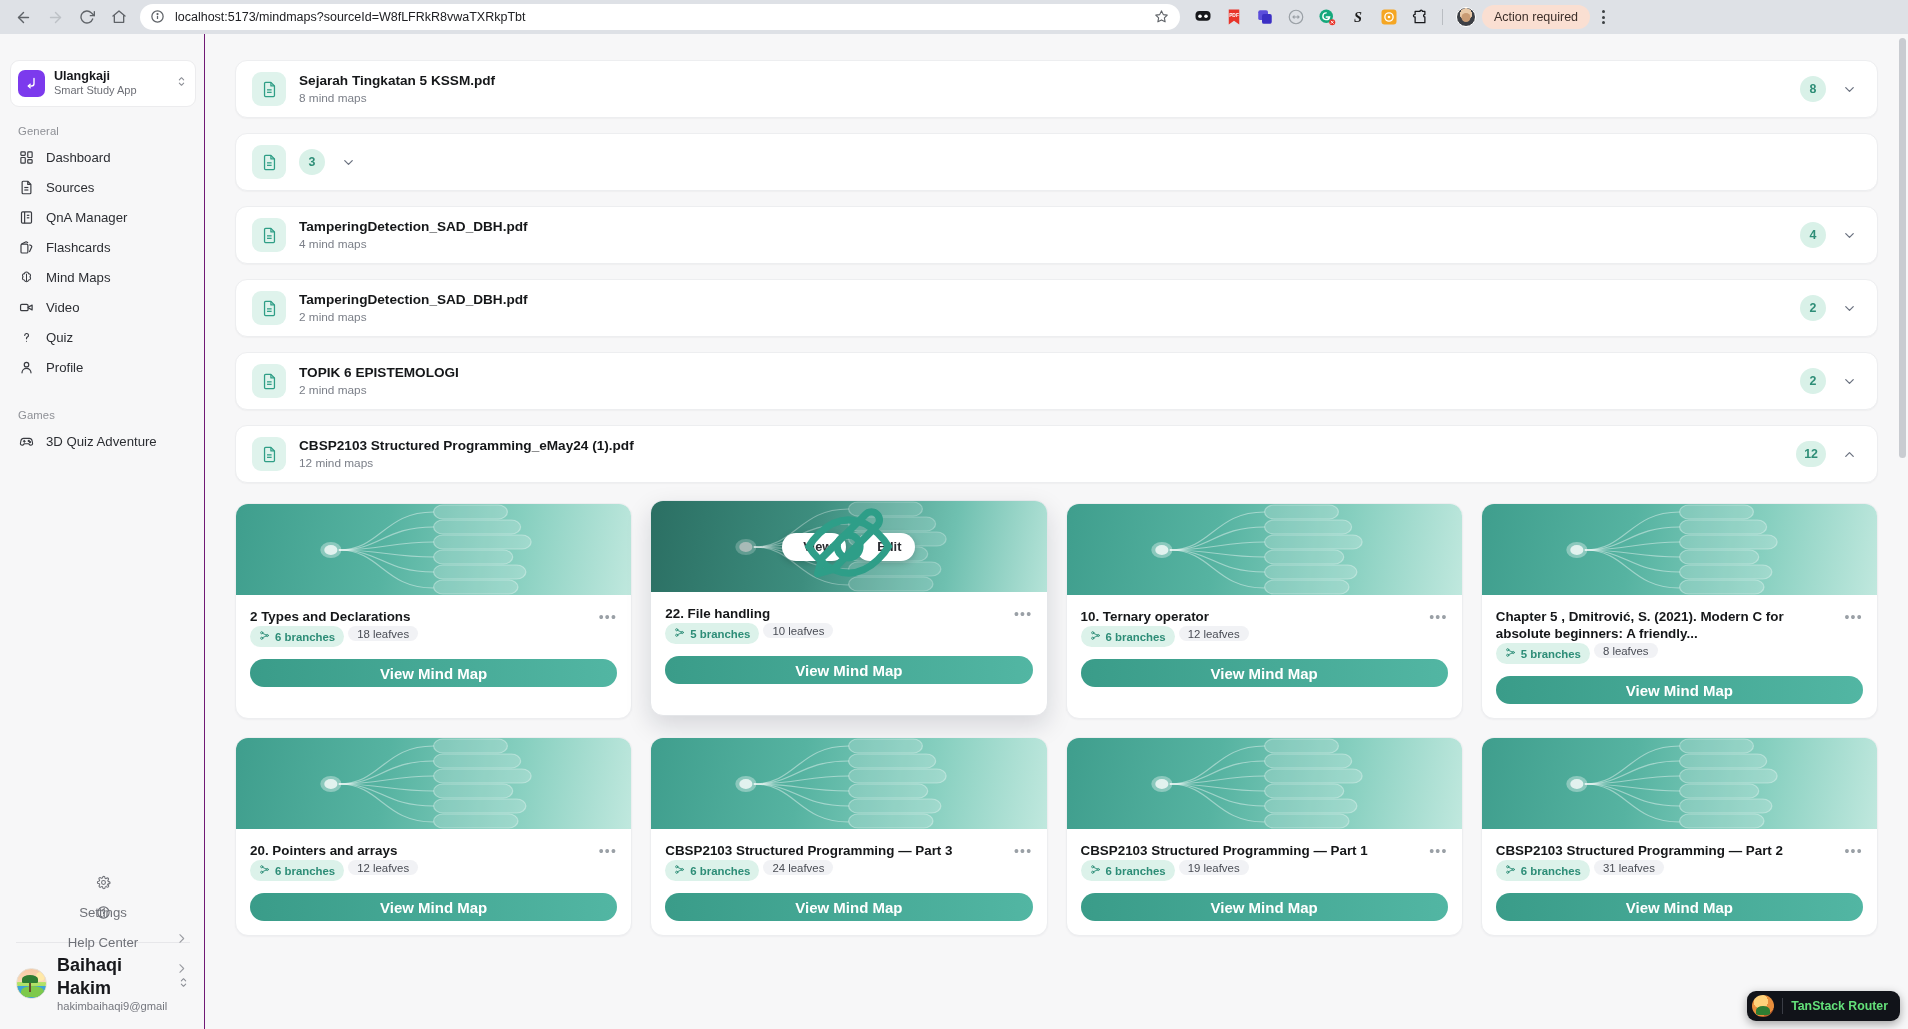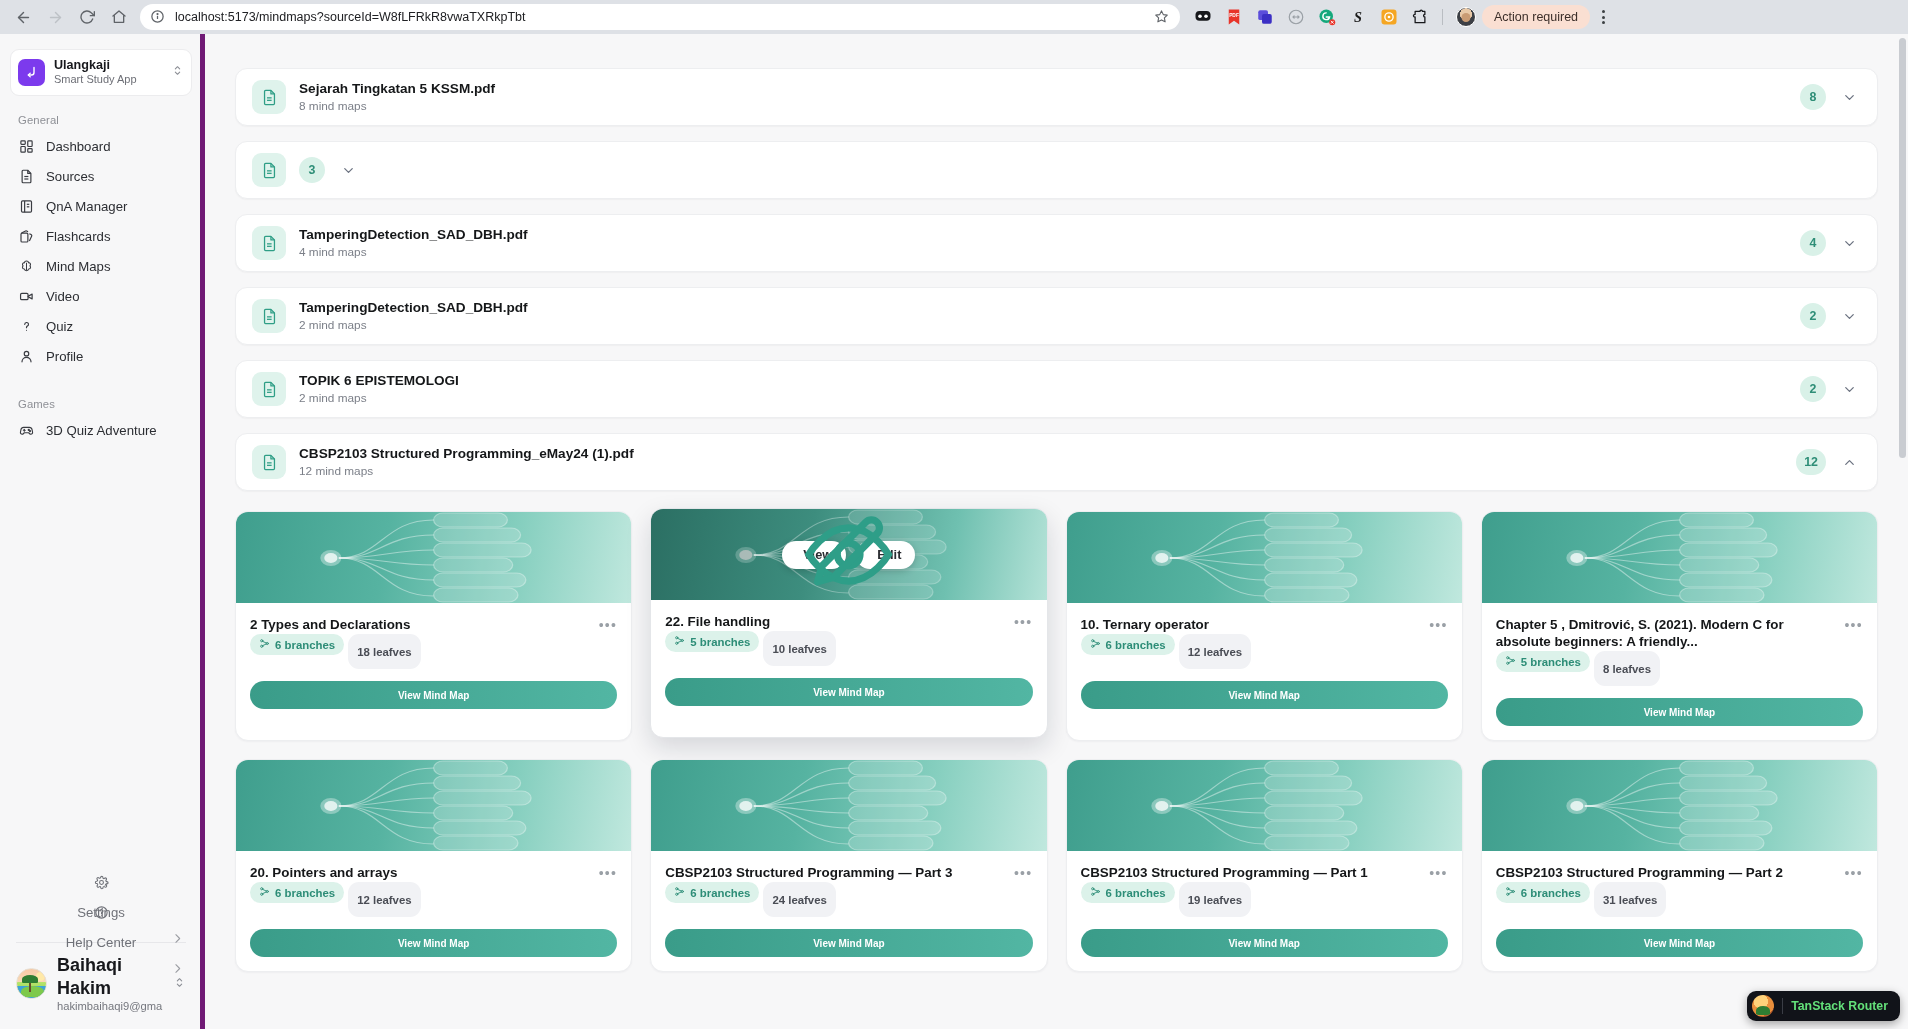--- a/index.html
+++ b/index.html
@@ -97,24 +97,24 @@
     height: calc(1029px - 34px);
     background: #f7f7f8;
     position: relative;
   }
 
   
   .sidebar {
     width: 205px;
     flex: 0 0 205px;
     background: #f7f7f8;
-    border-right: 5px solid #701a75;
+    border-right: 1px solid #701a75;
     display: flex;
     flex-direction: column;
-    padding: 15px 8px 0 10px;
+    padding: 26px 8px 0 10px;
     position: relative;
   }
   .workspace {
     display: flex; align-items: center; gap: 9px;
     padding: 8px 7px;
     border-radius: 9px;
     background: #ffffff;
     border: 1px solid #ececee;
     margin-bottom: 18px;
   }
@@ -180,21 +180,21 @@
   .user-text{flex:1 1 auto; min-width:0; line-height:1.25;}
   .user-name{font-size:18px;font-weight:700;color:#17181c;}
   .user-mail{font-size:11.2px;color:#75777e;white-space:nowrap;overflow:hidden;}
   .user-chev{color:#8a8d94;flex:0 0 auto;}
 
   
   .main {
     flex: 1 1 auto;
     background: #f7f7f8;
     overflow: hidden;
-    padding: 12px 30px 0 30px;
+    padding: 4px 30px 0 30px;
     position: relative;
   }
   .main-inner { padding-top: 22px; }
 
   .source-row {
     background: #ffffff;
     border: 1px solid #edeef0;
     border-radius: 12px;
     height: 58px;
     display: flex;
@@ -287,28 +287,28 @@
   }
   .chips { display:flex; align-items:flex-start; gap: 4px; margin: 1px 0 12px; }
   .chip-branch {
     background: #dcf2ea; color: #2d8d77;
     border-radius: 11px; height: 21px; padding: 0 9px;
     display:flex;align-items:center;gap:5px;
     font-size: 11.4px; font-weight: 700;
   }
   .chip-leaf {
     background: #f1f2f5; color: #4a4d55;
-    border-radius: 11px; height: 35px; padding: 0 9px;
+    border-radius: 11px; height: 15px; padding: 0 9px;
     display:flex;align-items:center;
-    font-size: 11.4px; font-weight: 700;
+    font-size: 11.4px; font-weight: 400;
   }
   .view-btn {
     width: 100%; height: 28px; border-radius: 14px;
     background: linear-gradient(90deg, #3a9c89 0%, #52b6a3 100%);
-    color:#fff; font-size: 10px; font-weight: 700;
+    color:#fff; font-size: 15px; font-weight: 700;
     display:flex;align-items:center;justify-content:center;
   }
 
   
   .tanstack {
     position: absolute;
     right: 8px; bottom: 8px;
     background: #111319;
     border-radius: 9px;
     height: 30px;

